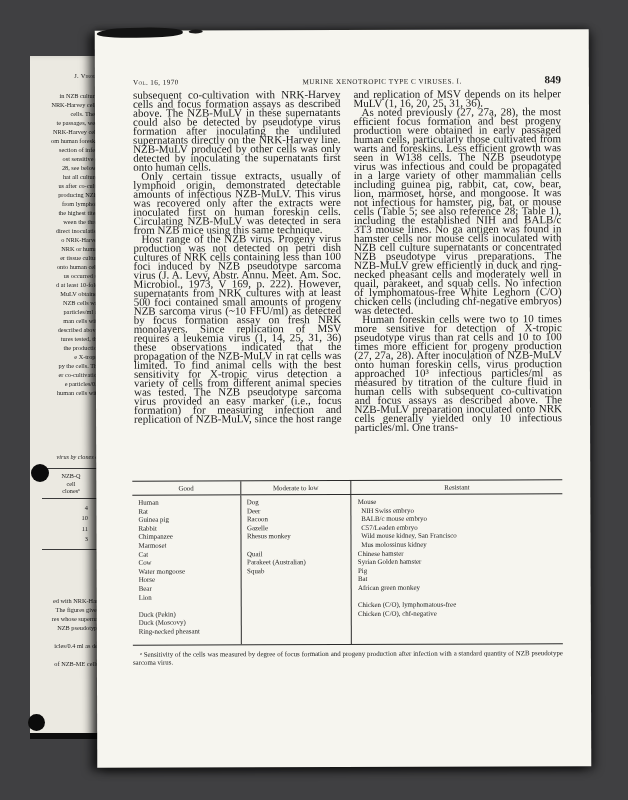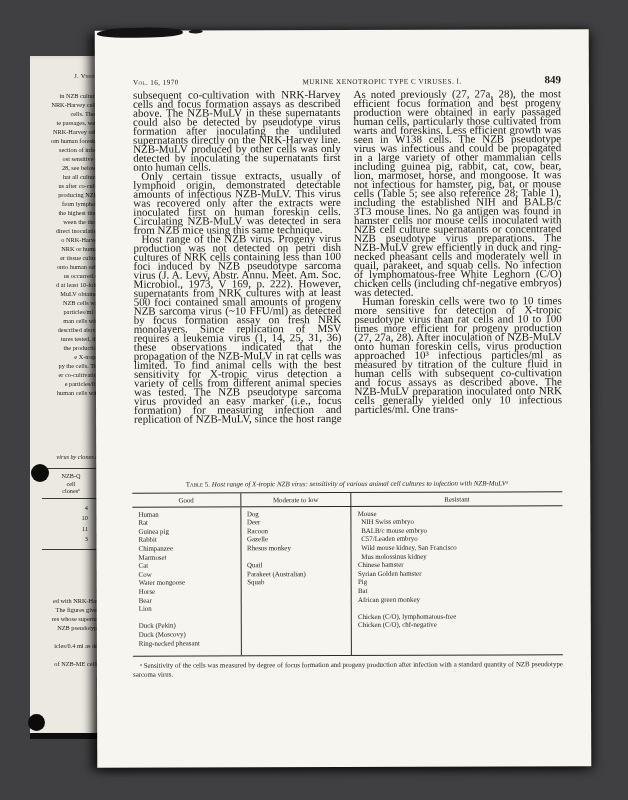--- a/index.html
+++ b/index.html
@@ -159,30 +159,27 @@
     <span class="pageno">849</span>
   </div>
 
   <div class="columns">
     <div class="col">
         <div class="para">subsequent co-cultivation with NRK-Harvey cells and focus formation assays as described above. The NZB-MuLV in these supernatants could also be detected by pseudotype virus formation after inoculating the undiluted supernatants directly on the NRK-Harvey line. NZB-MuLV produced by other cells was only detected by inoculating the supernatants first onto human cells.</div>
         <div class="para">Only certain tissue extracts, usually of lymphoid origin, demonstrated detectable amounts of infectious NZB-MuLV. This virus was recovered only after the extracts were inoculated first on human foreskin cells. Circulating NZB-MuLV was detected in sera from NZB mice using this same technique.</div>
         <div class="para"><b>Host range of the NZB virus.</b> Progeny virus production was not detected on petri dish cultures of NRK cells containing less than 100 foci induced by NZB pseudotype sarcoma virus (J. A. Levy, Abstr. Annu. Meet. Am. Soc. Microbiol., 1973, V 169, p. 222). However, supernatants from NRK cultures with at least 500 foci contained small amounts of progeny NZB sarcoma virus (~10 FFU/ml) as detected by focus formation assay on fresh NRK monolayers. Since replication of MSV requires a leukemia virus (1, 14, 25, 31, 36) these observations indicated that the propagation of the NZB-MuLV in rat cells was limited. To find animal cells with the best sensitivity for X-tropic virus detection a variety of cells from different animal species was tested. The NZB pseudotype sarcoma virus provided an easy marker (i.e., focus formation) for measuring infection and replication of NZB-MuLV, since the host range</div>
       </div>
     <div class="col">
+        <div class="para">and replication of MSV depends on its helper MuLV (1, 16, 20, 25, 31, 36).</div>
         <div class="para">As noted previously (27, 27a, 28), the most efficient focus formation and best progeny production were obtained in early passaged human cells, particularly those cultivated from warts and foreskins. Less efficient growth was seen in W138 cells. The NZB pseudotype virus was infectious and could be propagated in a large variety of other mammalian cells including guinea pig, rabbit, cat, cow, bear, lion, marmoset, horse, and mongoose. It was not infectious for hamster, pig, bat, or mouse cells (Table 5; see also reference 28; Table 1), including the established NIH and BALB/c 3T3 mouse lines. No ga antigen was found in hamster cells nor mouse cells inoculated with NZB cell culture supernatants or concentrated NZB pseudotype virus preparations. The NZB-MuLV grew efficiently in duck and ring-necked pheasant cells and moderately well in quail, parakeet, and squab cells. No infection of lymphomatous-free White Leghorn (C/O) chicken cells (including chf-negative embryos) was detected.</div>
         <div class="para">Human foreskin cells were two to 10 times more sensitive for detection of X-tropic pseudotype virus than rat cells and 10 to 100 times more efficient for progeny production (27, 27a, 28). After inoculation of NZB-MuLV onto human foreskin cells, virus production approached 10³ infectious particles/ml as measured by titration of the culture fluid in human cells with subsequent co-cultivation and focus assays as described above. The NZB-MuLV preparation inoculated onto NRK cells generally yielded only 10 infectious particles/ml. One trans-</div>
       </div>
   </div>
 
   <div class="table-block">
-    <div class="tcaption">
-      <span class="tcap-label">Table 5.</span>
-      <span>Host range of X-tropic NZB virus: sensitivity of various animal cell cultures to infection with NZB-MuLVᵃ</span>
-    </div>
     <div class="ttable">
       <div class="thead">
         <div class="th c1">Good</div>
         <div class="th c2">Moderate to low</div>
         <div class="th c3">Resistant</div>
       </div>
       <div class="tbody">
         <div class="tcol c1">
             <div class="tcell">Human</div>
             <div class="tcell">Rat</div>

